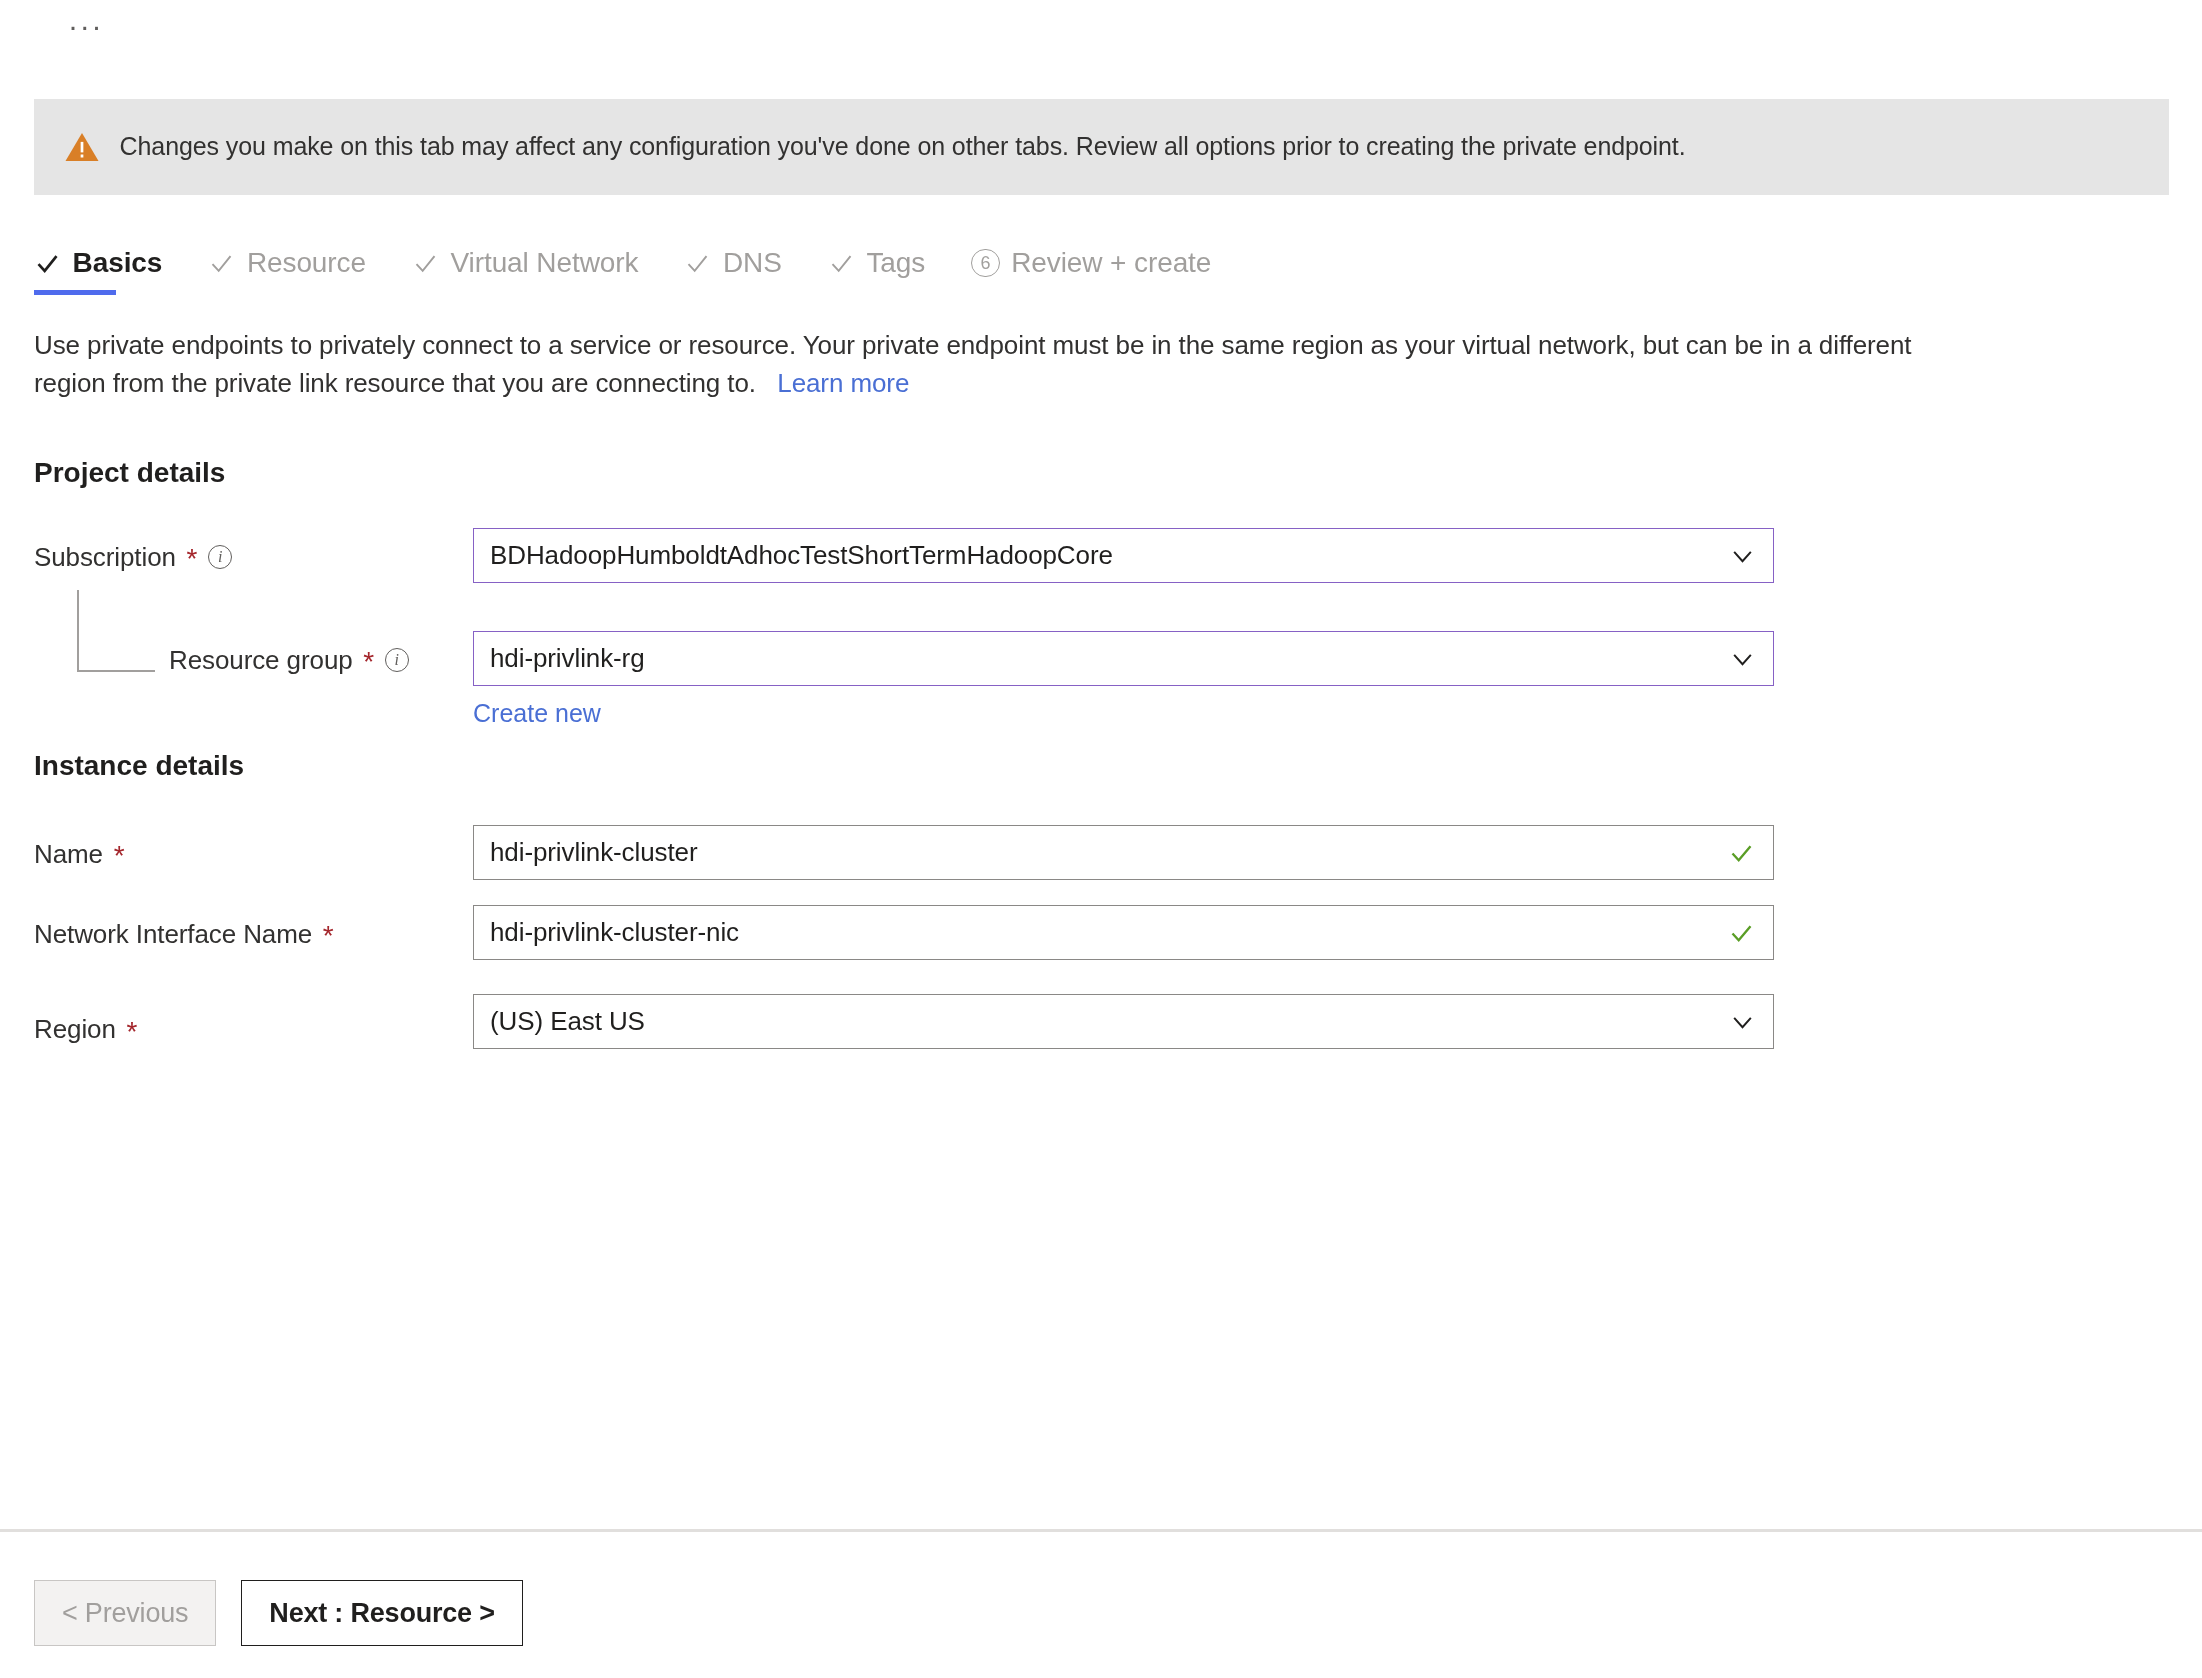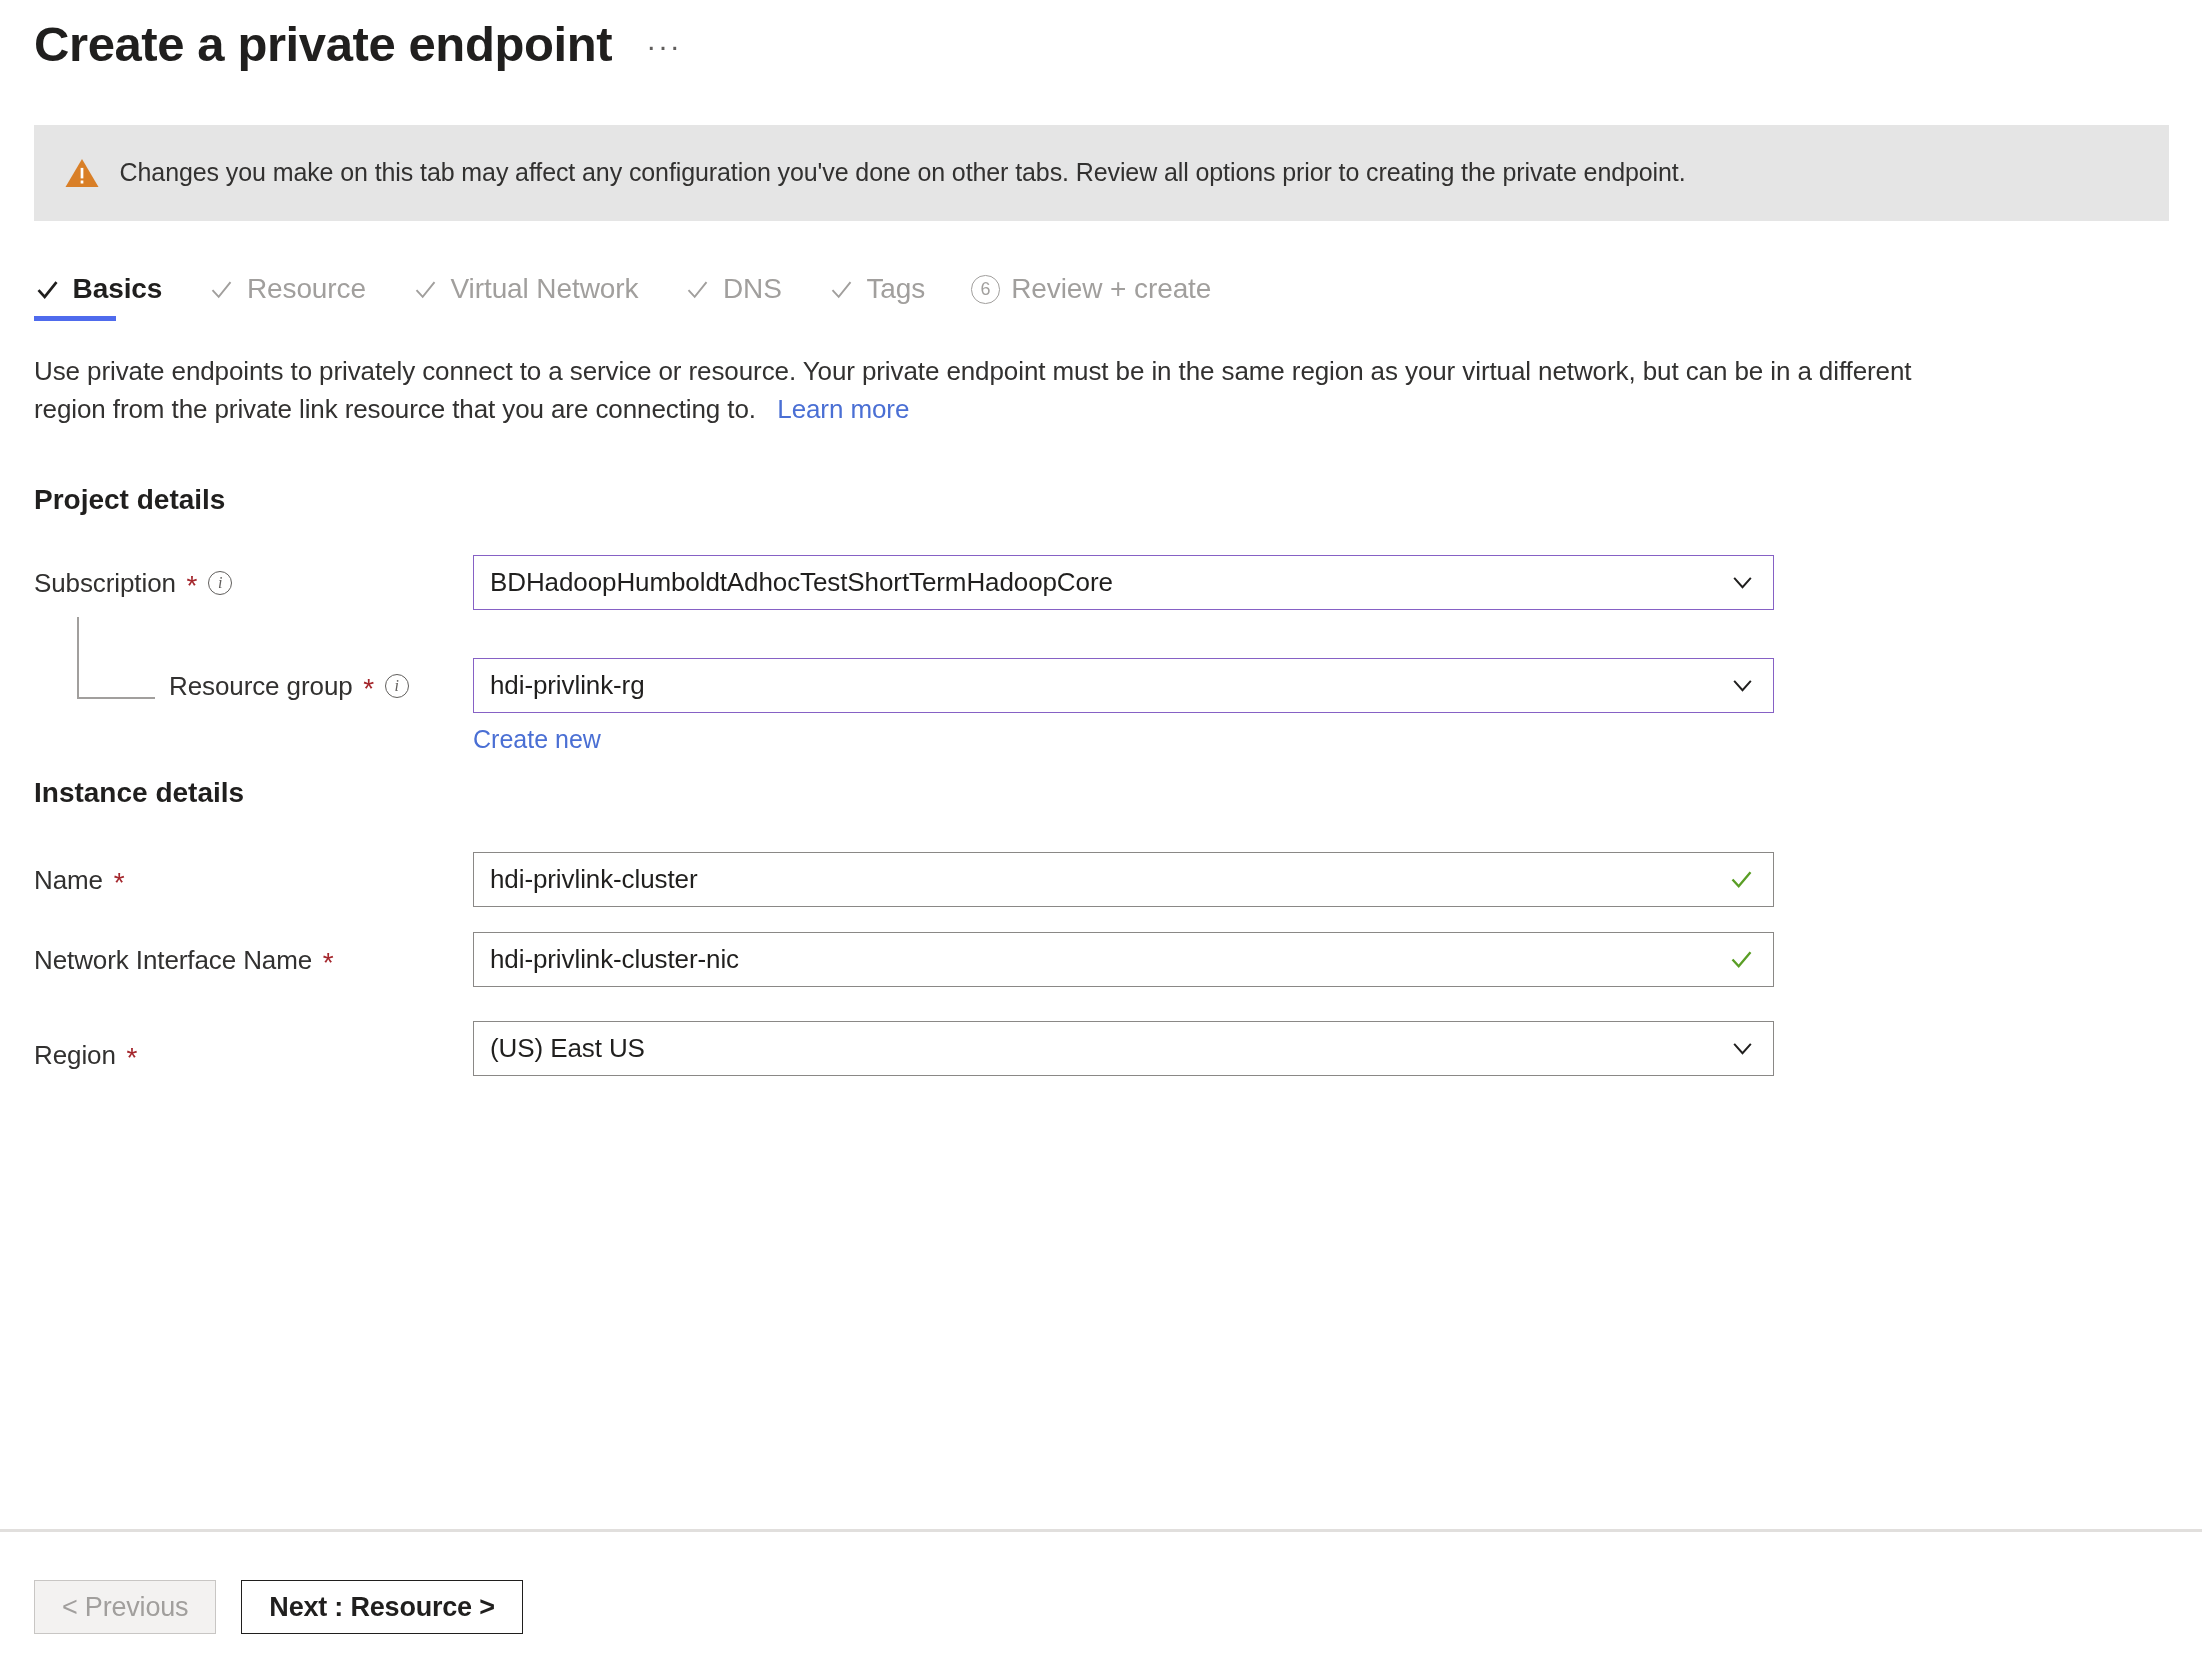--- a/index.html
+++ b/index.html
@@ -249,21 +249,21 @@
     background: #e1dfdd;
   }
   .footer {
     position: absolute;
     left: 34px;
     top: 1580px;
     display: flex;
     gap: 25px;
   }
   .btn {
-    height: 54px;
+    height: 66px;
     min-width: 178px;
     padding: 0 27px;
     font-size: 27px;
     font-family: "Liberation Sans", sans-serif;
     background: #fff;
     border: 1.8px solid #201f1e;
     color: #201f1e;
     font-weight: 600;
     cursor: pointer;
     display: flex;
@@ -276,21 +276,20 @@
     border-color: #c8c6c4;
     color: #a19f9d;
     font-weight: 400;
     cursor: default;
   }
 </style>
 </head>
 <body>
 
 <div class="page-header">
-  <h1 class="page-title">Create a private endpoint</h1>
   <span class="ellipsis-btn">···</span>
 </div>
 
 <div class="banner">
   <svg class="warn-icon" viewBox="0 0 24 24">
     <path d="M12 2.6 L23 21.4 L1 21.4 Z" fill="#d97f27"></path>
     <rect x="11.1" y="8.6" width="1.8" height="7" fill="#ffffff"></rect>
     <rect x="11.1" y="17" width="1.8" height="2" fill="#ffffff"></rect>
   </svg>
   <span class="banner-text">Changes you make on this tab may affect any configuration you've done on other tabs. Review all options prior to creating the private endpoint.</span>

